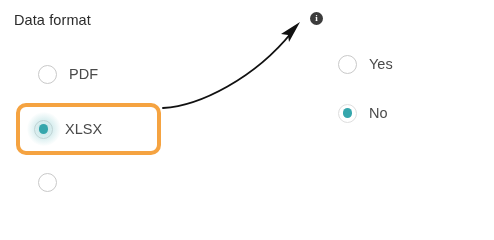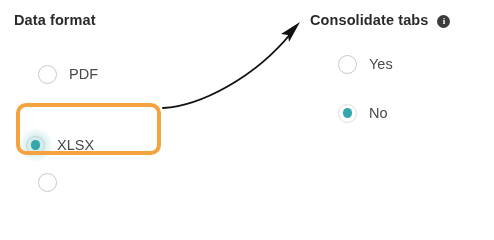--- a/index.html
+++ b/index.html
@@ -30,21 +30,21 @@
     top: 0;
   }
   .column-left  { left: 14px;  width: 230px; }
   .column-right { left: 310px; width: 184px; }
 
   .group-heading {
     position: absolute;
     top: 11px;
     left: 0;
     font-size: 14.5px;
-    font-weight: bold;
+    font-weight: normal;
     color: #2b2b2b;
     letter-spacing: 0.1px;
     white-space: nowrap;
     line-height: 18px;
   }
 
   .heading-row {
     position: absolute;
     top: 11px;
     left: 0;
@@ -133,21 +133,21 @@
 
   .radio-label {
     margin-left: 12px;
     font-size: 14.5px;
     color: #4a4a4a;
     line-height: 19px;
   }
 
   
   .row-pdf  { left: 24px; top: 61px; }
-  .row-xlsx { left: 12px; top: 116px; margin-top: 16px; }
+  .row-xlsx { left: 20px; top: 116px; }
   .row-csv  { left: 24px; top: 169px; }
 
   
   .row-yes { left: 28px; top: 51px; }
   .row-no  { left: 28px; top: 100px; }
 
   
   .highlight-box {
     position: absolute;
     left: 16px;
@@ -191,21 +191,20 @@
     </div>
 
     <div class="radio-row row-csv">
       <span class="radio"></span>
     </div>
   </div>
 
   <div class="column column-right">
 
     <div class="heading-row">
-      <span class="group-heading">Consolidate tabs</span>
       <span class="info-icon">
         <span class="glyph">i</span>
       </span>
     </div>
 
     <div class="radio-row row-yes">
       <span class="radio"></span>
       <span class="radio-label">Yes</span>
     </div>
 

